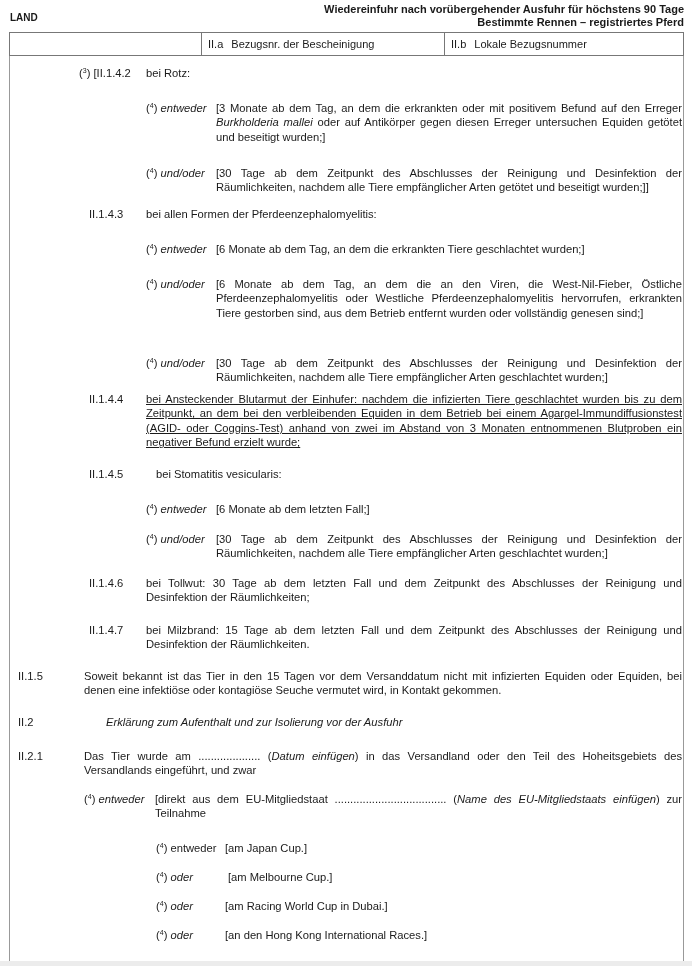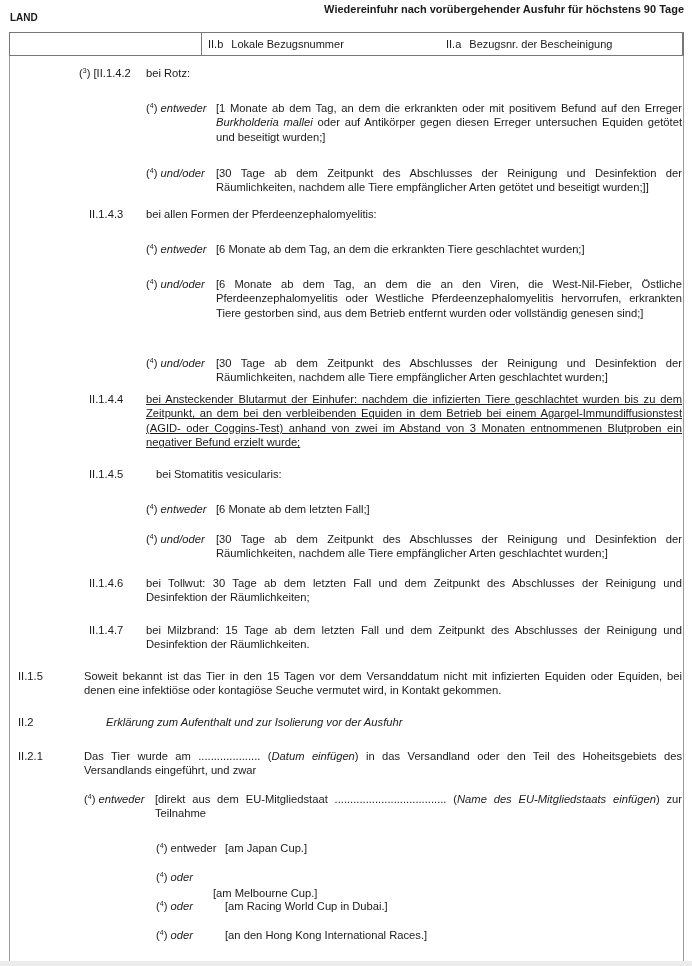--- a/index.html
+++ b/index.html
@@ -33,42 +33,43 @@
     .txt { position: absolute; text-align: justify; }
     .txt span.i, i { font-style: italic; }
     sup { font-size: 7px; vertical-align: 4px; line-height: 0; }
   </style>
 </head>
 <body>
 
 <div class="hdr-left">LAND</div>
 <div class="hdr-right">
   <div>Wiedereinfuhr nach vorübergehender Ausfuhr für höchstens 90 Tage</div>
+  <div>Bestimmte Rennen – registriertes Pferd</div>
 </div>
 
 <div class="ref-table">
   <div class="ref-cell c0"></div>
+  <div class="ref-cell c1">
+    <span class="ref-code">II.a</span>
+    <span>Bezugsnr. der Bescheinigung</span>
+  </div>
   <div class="ref-cell c2">
     <span class="ref-code">II.b</span>
     <span>Lokale Bezugsnummer</span>
-  </div>
-  <div class="ref-cell c1">
-    <span class="ref-code">II.a</span>
-    <span>Bezugsnr. der Bescheinigung</span>
   </div>
 </div>
 
 <div class="body-frame"></div>
 
 <div class="blk" style="left:0;top:66px;width:692px;">
   <div class="lbl" style="left:79px;top:0;">(<sup>3</sup>) <span>[II.1.4.2</span></div>
   <div class="lbl" style="left:146px;top:0;">bei Rotz:</div>
 
   <div class="lbl" style="left:146px;top:35px;">(<sup>4</sup>) <i>entweder</i></div>
-  <div class="txt" style="left:216px;top:35px;width:466px;"><span>[1 Monate ab dem Tag, an dem die erkrankten oder mit positivem Befund auf den Erreger </span><i>Burkholderia mallei</i><span> oder auf Antikörper gegen diesen Erreger untersuchen Equiden getötet und beseitigt wurden;]</span></div>
+  <div class="txt" style="left:216px;top:35px;width:466px;"><span>[3 Monate ab dem Tag, an dem die erkrankten oder mit positivem Befund auf den Erreger </span><i>Burkholderia mallei</i><span> oder auf Antikörper gegen diesen Erreger untersuchen Equiden getötet und beseitigt wurden;]</span></div>
 
   <div class="lbl" style="left:146px;top:100px;">(<sup>4</sup>) <i>und/oder</i></div>
   <div class="txt" style="left:216px;top:100px;width:466px;">[30 Tage ab dem Zeitpunkt des Abschlusses der Reinigung und Desinfektion der Räumlichkeiten, nachdem alle Tiere empfänglicher Arten getötet und beseitigt wurden;]]</div>
 </div>
 
 <div class="blk" style="left:0;top:207px;width:692px;">
   <div class="lbl" style="left:89px;top:0;">II.1.4.3</div>
   <div class="lbl" style="left:146px;top:0;">bei allen Formen der Pferdeenzephalomyelitis:</div>
 
   <div class="lbl" style="left:146px;top:35px;">(<sup>4</sup>) <i>entweder</i></div>
@@ -121,21 +122,21 @@
   <div class="lbl" style="left:18px;top:0;">II.2.1</div>
   <div class="txt" style="left:84px;top:0;width:598px;"><span>Das Tier wurde am .................... (</span><i>Datum einfügen</i><span>) in das Versandland oder den Teil des Hoheitsgebiets des Versandlands eingeführt, und zwar</span></div>
 
   <div class="lbl" style="left:84px;top:43px;">(<sup>4</sup>) <i>entweder</i></div>
   <div class="txt" style="left:155px;top:43px;width:527px;"><span>[direkt aus dem EU-Mitgliedstaat .................................... (</span><i>Name des EU-Mitgliedstaats einfügen</i><span>) zur Teilnahme</span></div>
 
   <div class="lbl" style="left:156px;top:92px;">(<sup>4</sup>) <span>entweder</span></div>
   <div class="lbl" style="left:225px;top:92px;">[am Japan Cup.]</div>
 
   <div class="lbl" style="left:156px;top:121px;">(<sup>4</sup>) <i>oder</i></div>
-  <div class="lbl" style="left:213px;top:121px;margin-top:16px;">[am Melbourne Cup.]</div>
+  <div class="lbl" style="left:228px;top:121px;">[am Melbourne Cup.]</div>
 
   <div class="lbl" style="left:156px;top:150px;">(<sup>4</sup>) <i>oder</i></div>
   <div class="lbl" style="left:225px;top:150px;">[am Racing World Cup in Dubai.]</div>
 
   <div class="lbl" style="left:156px;top:179px;">(<sup>4</sup>) <i>oder</i></div>
   <div class="lbl" style="left:225px;top:179px;">[an den Hong Kong International Races.]</div>
 </div>
 
 <div class="bottom-bar"></div>
 

